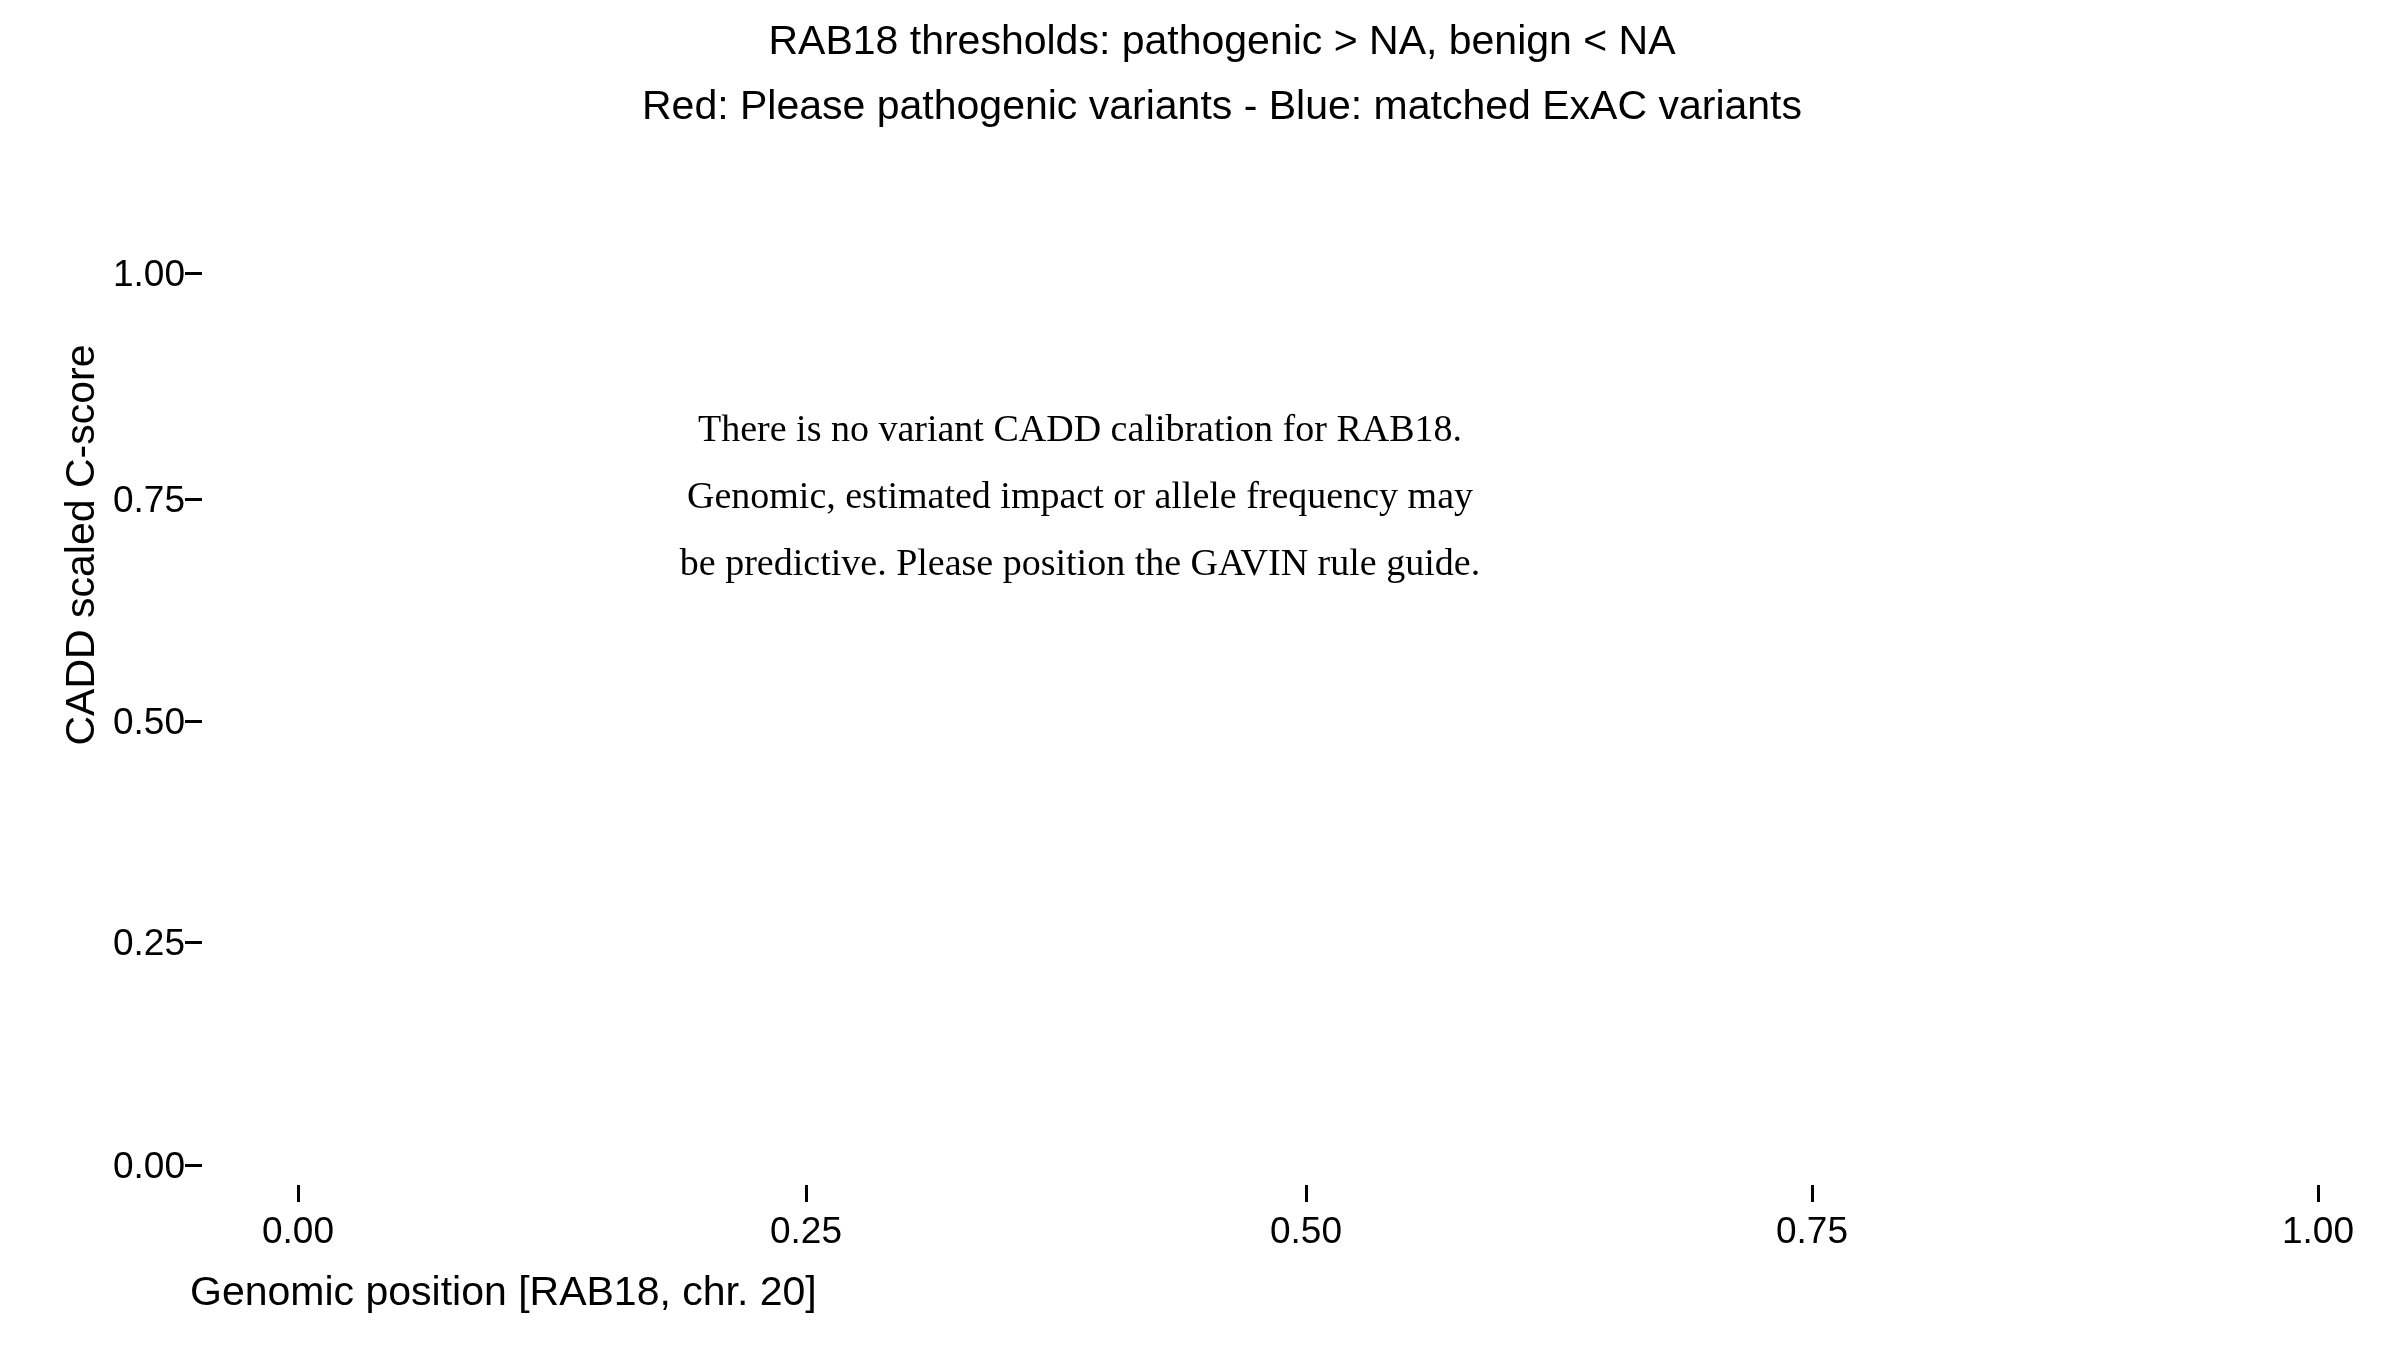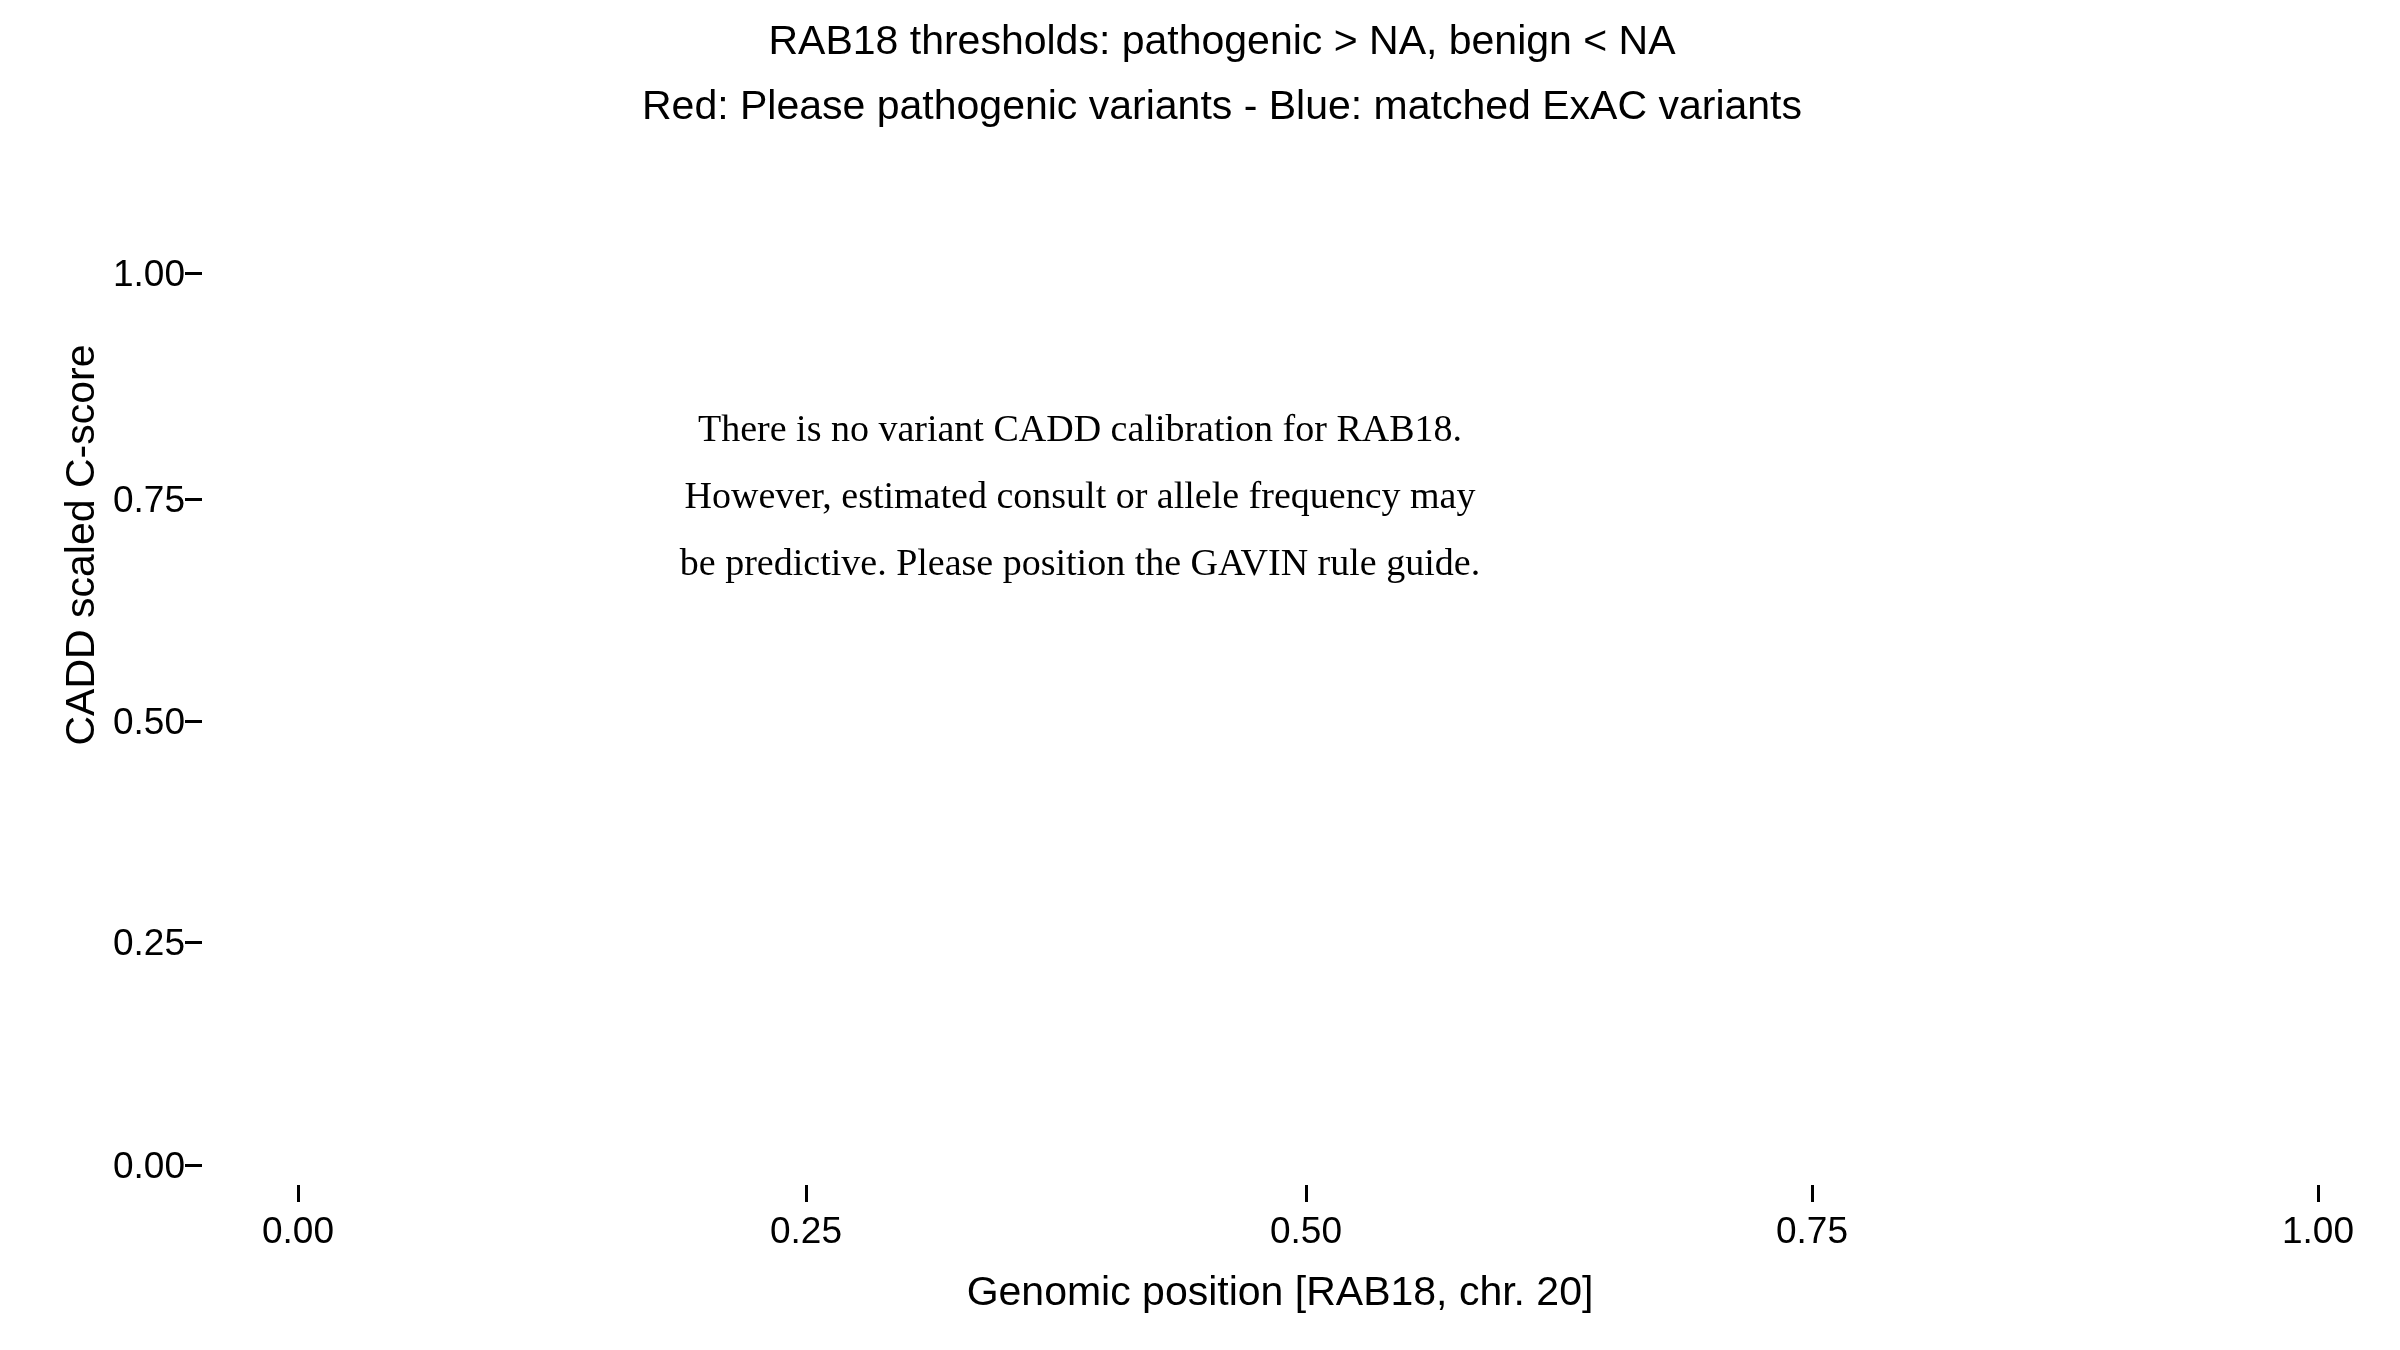--- a/index.html
+++ b/index.html
@@ -58,21 +58,21 @@
     left: 57px;
     top: 1045px;
     width: 0;
     height: 0;
   }
   .xlabel {
     position: absolute;
     left: 190px;
     top: 1268px;
     width: 2180px;
-    text-align: center;
+    text-align: left;
     font-size: 41px;
     color: #000;
     white-space: pre;
   }
 
   
   .ytick {
     position: absolute;
     right: 2215px;            
     width: 240px;
@@ -141,21 +141,21 @@
 
   <div class="title-block">
     <div class="title-line">RAB18 thresholds: pathogenic &gt; NA, benign &lt; NA</div>
     <div class="title-line">Red: Please pathogenic variants - Blue: matched ExAC variants</div>
   </div>
 
   <div class="panel"></div>
 
   <div class="annotation">
     <div class="annotation-line">There is no variant CADD calibration for RAB18.</div>
-    <div class="annotation-line">However, estimated consult or allele frequency may</div>
+    <div class="annotation-line">Genomic, estimated impact or allele frequency may</div>
     <div class="annotation-line">be predictive. Please position the GAVIN rule guide.</div>
   </div>
 
   <div class="ytick" style="top: 253px;">1.00</div>
   <div class="ytick-mark" style="top: 272px;"></div>
 
   <div class="ytick" style="top: 479px;">0.75</div>
   <div class="ytick-mark" style="top: 498px;"></div>
 
   <div class="ytick" style="top: 701px;">0.50</div>

